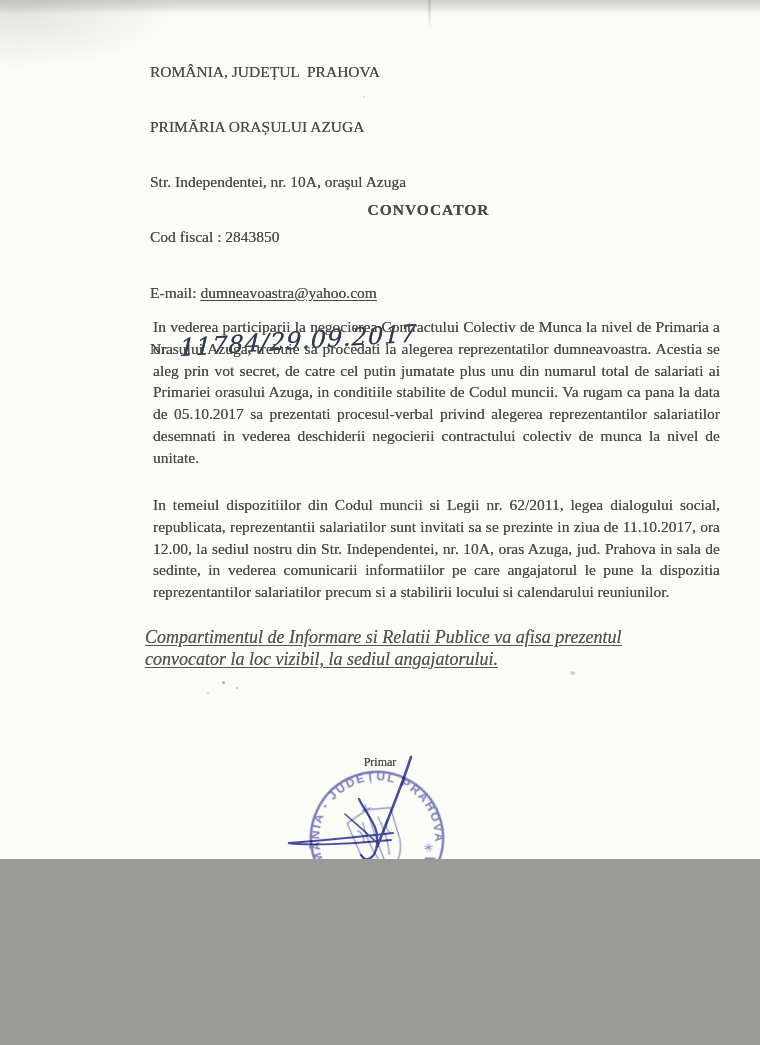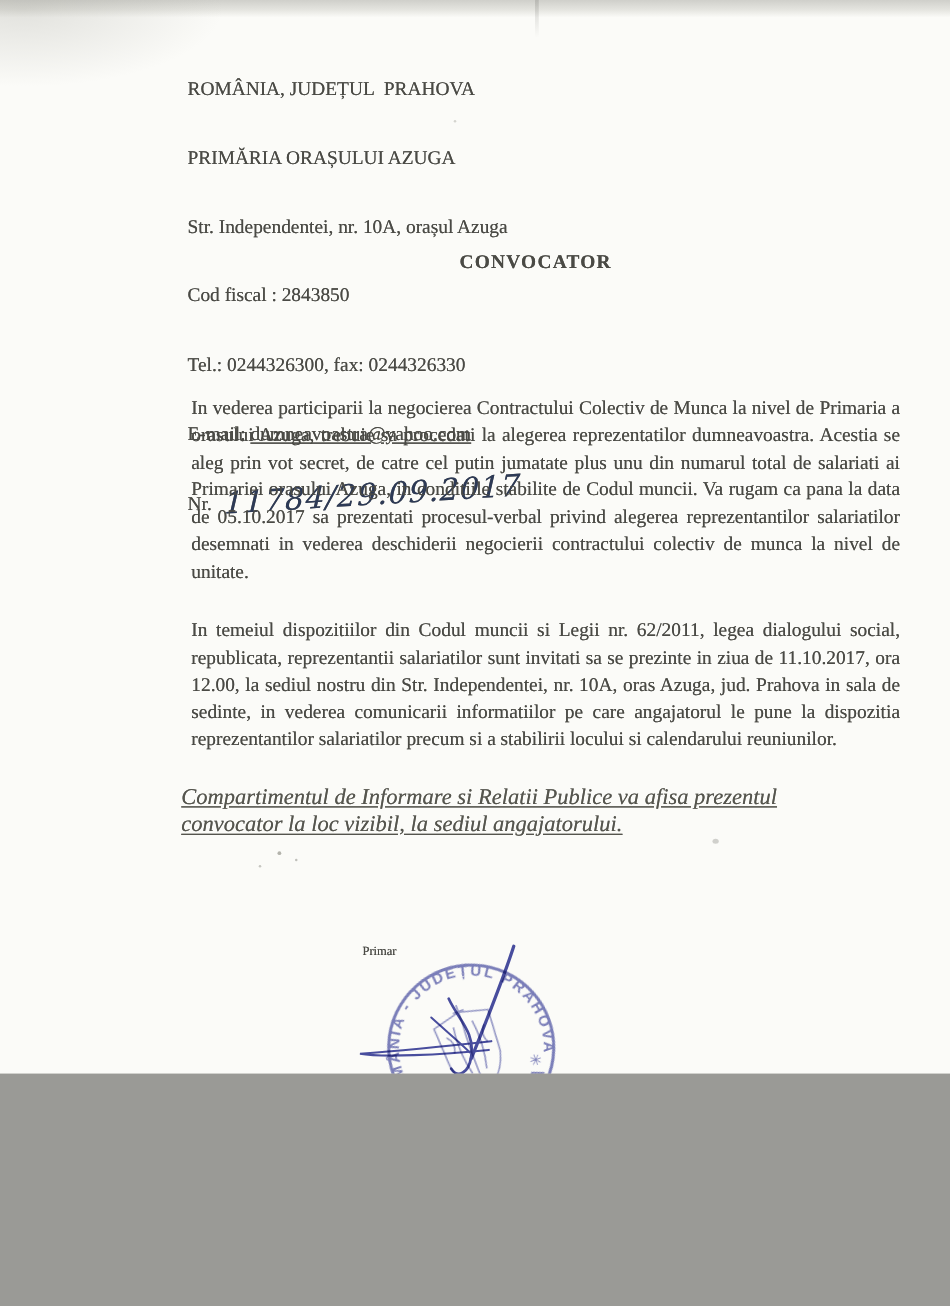--- a/index.html
+++ b/index.html
@@ -83,22 +83,22 @@
     font-style:italic;
     text-decoration:underline;
     text-underline-offset:2px;
     color:#55554e;
     text-shadow:0 0 .35px rgba(85,85,78,.8);
   }
 
   
   .sig{
     position:absolute;left:290px;top:753px;width:180px;
-    text-align:left;
-    font-size:10px;line-height:18px;
+    text-align:center;
+    font-size:12px;line-height:18px;
     text-shadow:0 0 .35px rgba(74,74,69,.85);
   }
 
   
   .stamp-wrap{
     position:absolute;left:297px;top:758px;width:160px;height:160px;
     transform:rotate(-20deg);
     mix-blend-mode:multiply;
     opacity:.88;
     filter:blur(.3px);
@@ -129,21 +129,20 @@
   <div class="speck s3"></div>
   <div class="speck s4"></div>
   <div class="speck s5"></div>
   <div class="speck s6"></div>
 
   <div class="header">
     <div>ROMÂNIA, JUDEȚUL  PRAHOVA</div>
     <div>PRIMĂRIA ORAȘULUI AZUGA</div>
     <div>Str. Independentei, nr. 10A, orașul Azuga</div>
     <div>Cod fiscal : 2843850</div>
-    <div>Tel.: 0244326300, fax: 0244326330</div>
     <div><span>E-mail: </span><span class="email">dumneavoastra@yahoo.com</span></div>
     <div class="nr-line"><span>Nr.</span><span class="handwritten">11784/29.09.2017</span></div>
   </div>
 
   <div class="title">CONVOCATOR</div>
 
   <p class="para p1">In vederea participarii la negocierea Contractului Colectiv de Munca la nivel de Primaria a orasului Azuga, trebuie sa procedati la alegerea reprezentatilor dumneavoastra. Acestia se aleg prin vot secret, de catre cel putin jumatate plus unu din numarul total de salariati ai Primariei orasului Azuga, in conditiile stabilite de Codul muncii. Va rugam ca pana la data de 05.10.2017 sa prezentati procesul-verbal privind alegerea reprezentantilor salariatilor desemnati in vederea deschiderii negocierii contractului colectiv de munca la nivel de unitate.</p>
   <p class="para p2">In temeiul dispozitiilor din Codul muncii si Legii nr. 62/2011, legea dialogului social, republicata, reprezentantii salariatilor sunt invitati sa se prezinte in ziua de 11.10.2017, ora 12.00, la sediul nostru din Str. Independentei, nr. 10A, oras Azuga, jud. Prahova in sala de sedinte, in vederea comunicarii informatiilor pe care angajatorul le pune la dispozitia reprezentantilor salariatilor precum si a stabilirii locului si calendarului reuniunilor.</p>
   <p class="notice">Compartimentul de Informare si Relatii Publice va afisa prezentul convocator la loc vizibil, la sediul angajatorului.</p>
 

